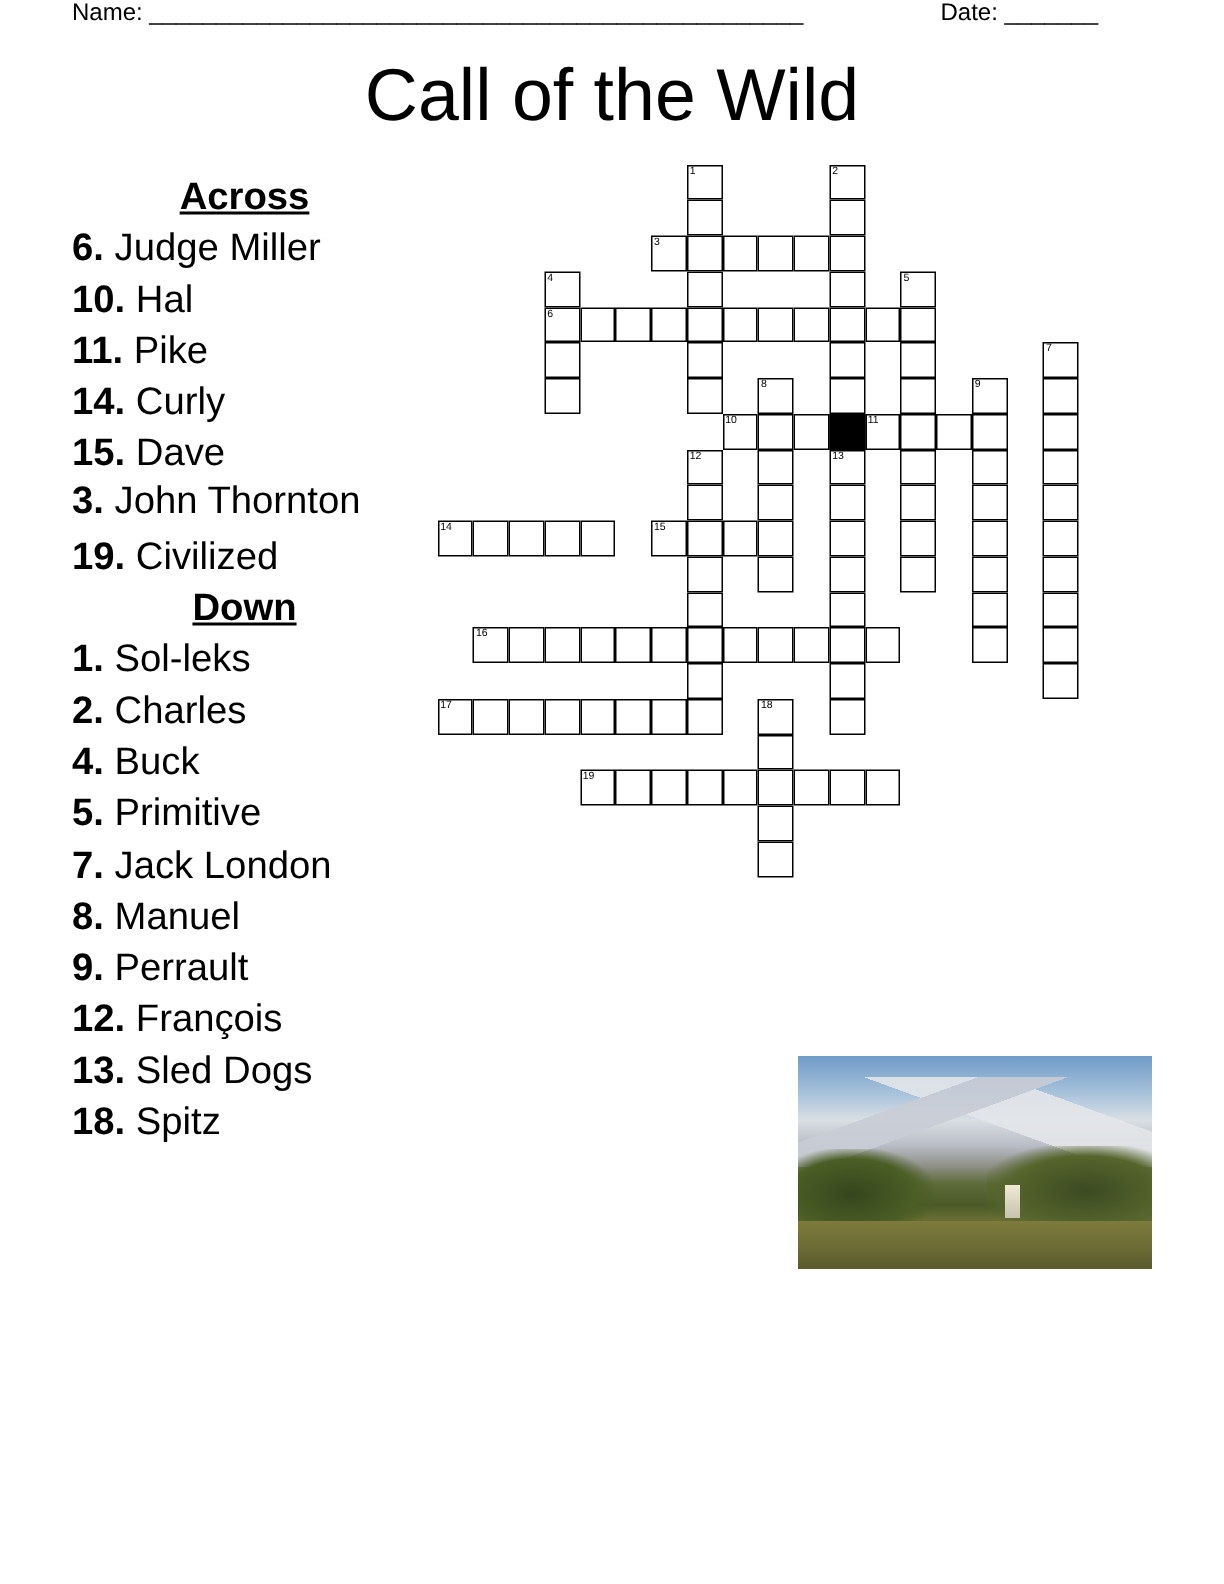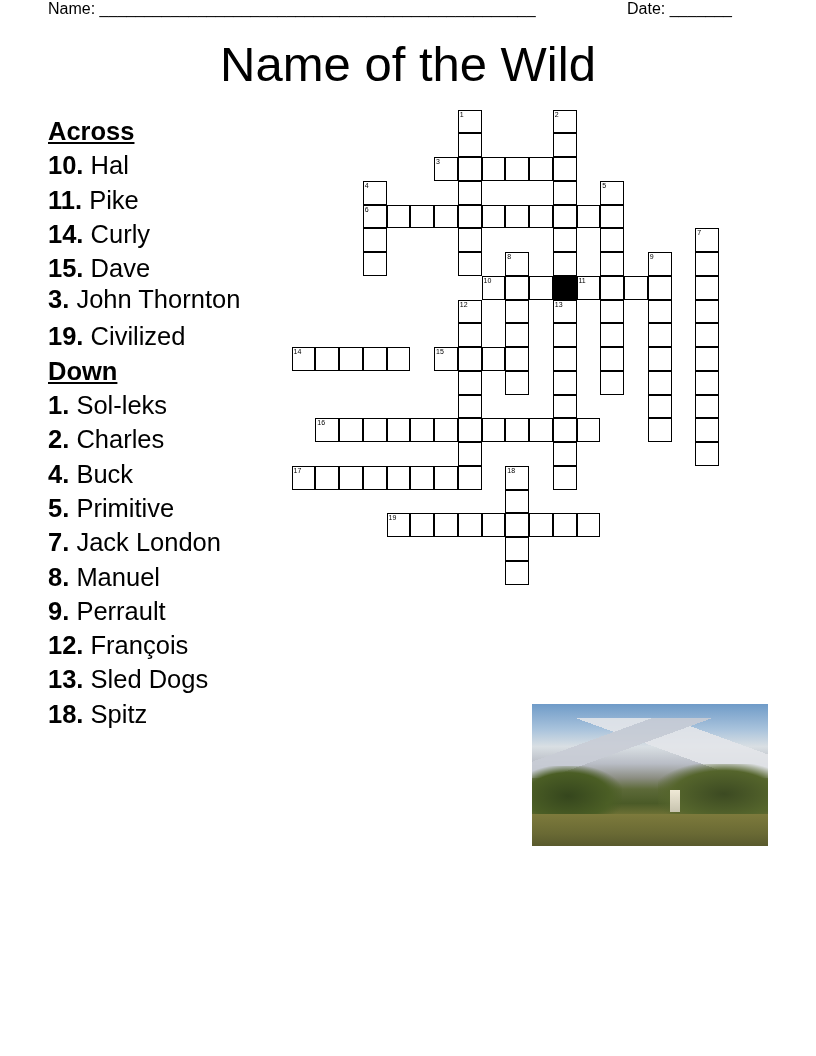--- a/index.html
+++ b/index.html
@@ -13,21 +13,21 @@
   .header-line .blank { display: inline-block; }
   .date-line { position: absolute; top: 0; left: 627px; font-size: 16px; line-height: 18px; white-space: nowrap; }
   .title {
     position: absolute; top: 36px; left: 0; width: 816px; text-align: center;
     font-size: 49px; line-height: 56px;
   }
   .clues {
     position: absolute; left: 48px; top: 114px; width: 230px;
     font-size: 25.5px; line-height: 34.3px;
   }
-  .clue-heading { font-weight: bold; text-decoration: underline; }
+  .clue-heading { font-weight: bold; text-decoration: underline; text-align: center; }
   .clue .num { font-weight: bold; }
   .clue.wrap { line-height: 29px; margin-bottom: 5px; }
   .grid { position: absolute; left: 292px; top: 110px; }
   .cell {
     position: absolute; width: 23.75px; height: 23.75px; box-sizing: border-box;
     border: 1px solid #000; background: #fff;
     margin-left: -0.5px; margin-top: -0.5px;
   }
   .cell.block { background: #000; }
   .cell .cnum {
@@ -65,24 +65,25 @@
 
 <div class="header-line">
   <span>Name:</span>
   <span class="blank">_________________________________________________</span>
 </div>
 <div class="date-line">
   <span>Date:</span>
   <span class="blank">_______</span>
 </div>
 
-<div class="title">Name of the Wild</div>
+<div class="title">Call of the Wild</div>
 
 <div class="clues">
   <div class="clue-heading">Across</div>
+  <div class="clue"><span class="num">6.</span> <span>Judge Miller</span></div>
   <div class="clue"><span class="num">10.</span> <span>Hal</span></div>
   <div class="clue"><span class="num">11.</span> <span>Pike</span></div>
   <div class="clue"><span class="num">14.</span> <span>Curly</span></div>
   <div class="clue"><span class="num">15.</span> <span>Dave</span></div>
   <div class="clue wrap"><span class="num">3.</span> <span>John Thornton</span></div>
   <div class="clue"><span class="num">19.</span> <span>Civilized</span></div>
   <div class="clue-heading">Down</div>
   <div class="clue"><span class="num">1.</span> <span>Sol-leks</span></div>
   <div class="clue"><span class="num">2.</span> <span>Charles</span></div>
   <div class="clue"><span class="num">4.</span> <span>Buck</span></div>

